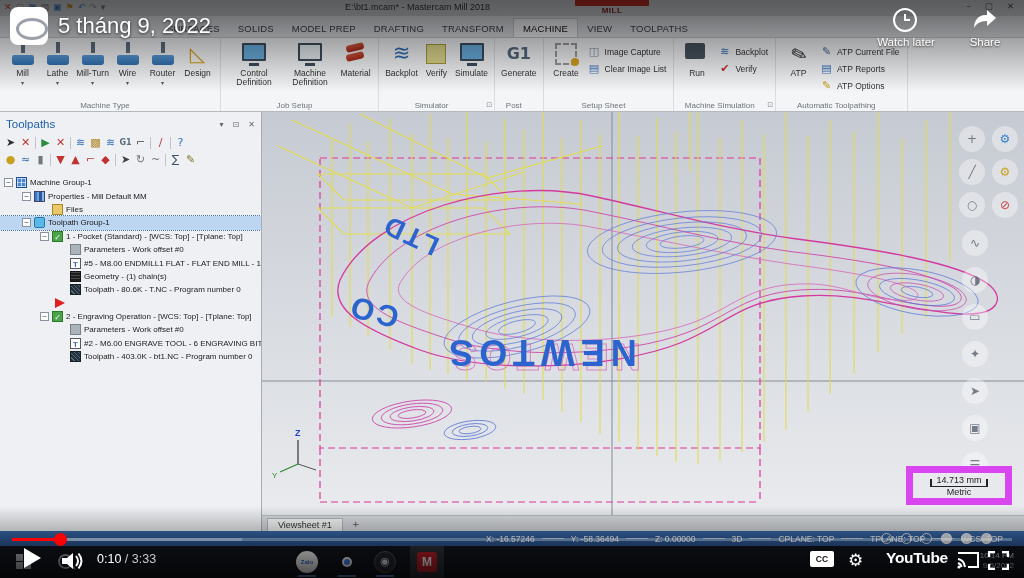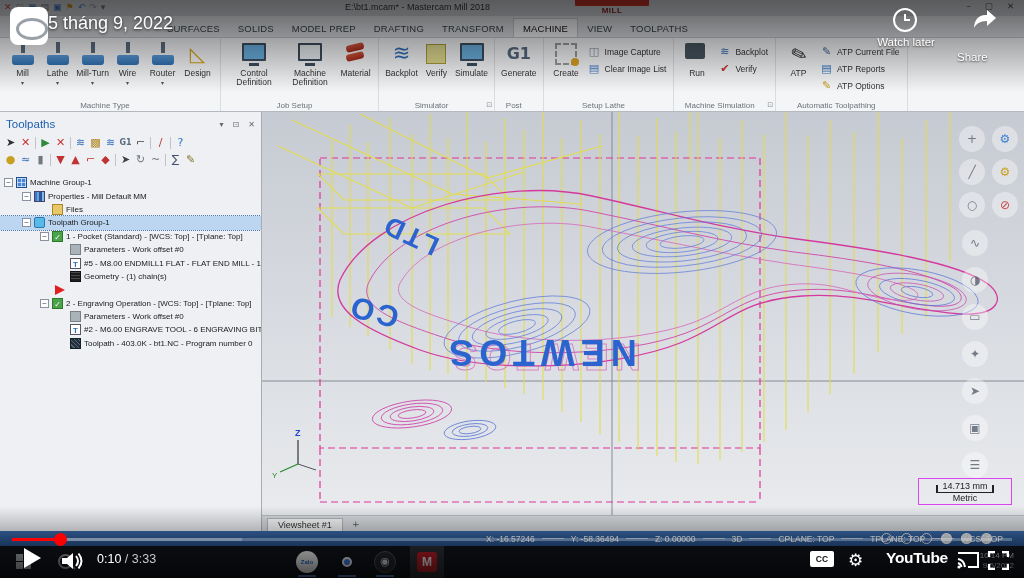--- a/index.html
+++ b/index.html
@@ -101,21 +101,21 @@
   .t-params{background:#aab2ba;border:1px solid #788088;}
   .t-tooln{background:#fff;border:1px solid #556;color:#2d6cb5;font-weight:bold;}
   .t-geom{background:repeating-linear-gradient(0deg,#1d1d1d 0 2px,#4a4a4a 2px 3px);border:1px solid #111;}
   .t-nc{background:repeating-linear-gradient(45deg,#23303d 0 2px,#5a6a7a 2px 3px);border:1px solid #122;}
   .t-marker{width:0;height:0;border-left:10px solid #e02020;border-top:5px solid transparent;
             border-bottom:5px solid transparent;margin-left:3px;}
 
   
   .viewport{position:absolute;left:262px;top:112px;width:762px;height:403px;overflow:hidden;}
   .scalebox{position:absolute;right:12px;bottom:10px;width:88px;text-align:center;font-size:9px;color:#222;
-            border:1px solid #d946ef;background:rgba(232,234,238,.55);padding:2px 2px 1px;}
+            border:7px solid #d946ef;background:rgba(232,234,238,.55);padding:2px 2px 1px;}
   .scale-line{display:inline-block;border-bottom:1.5px solid #222;padding:0 6px 1px;position:relative;}
   .scale-line::before,.scale-line::after{content:"";position:absolute;bottom:-1px;width:1.5px;height:8px;background:#222;}
   .scale-line::before{left:0;} .scale-line::after{right:0;}
   .vbtn{position:absolute;width:26px;height:26px;border-radius:50%;background:rgba(255,255,255,.38);
         color:rgba(75,85,100,.75);font-size:12px;line-height:26px;text-align:center;font-family:"DejaVu Sans",sans-serif;}
 
   .viewsheet{position:absolute;left:262px;top:515px;width:762px;height:16px;background:#d7dade;
              border-top:1px solid #b8bdc3;display:flex;align-items:flex-end;box-sizing:border-box;}
   .vs-tab{background:#f6f7f8;border:1px solid #b0b5bb;border-bottom:none;font-size:9px;
           padding:1px 10px;margin-left:5px;color:#333;white-space:nowrap;}
@@ -156,31 +156,31 @@
          color:#fff;font-weight:bold;font-size:12px;text-align:center;line-height:20px;}
   .tb-clock{position:absolute;right:10px;top:551px;text-align:right;font-size:8px;color:#cfd3d8;line-height:1.3;z-index:1;}
 
   
   .yt-topgrad{position:absolute;left:0;top:0;width:100%;height:92px;z-index:5;
               background:linear-gradient(rgba(0,0,0,.58),rgba(0,0,0,0));pointer-events:none;}
   .yt-botgrad{position:absolute;left:0;bottom:0;width:100%;height:72px;z-index:5;
               background:linear-gradient(rgba(0,0,0,0),rgba(0,0,0,.72));pointer-events:none;}
   .yt-avatar{position:absolute;left:10px;top:7px;width:38px;height:38px;background:#fff;border-radius:8px;z-index:6;}
   .yt-avatar::after{content:"";position:absolute;left:6px;top:11px;width:26px;height:16px;border:3px solid #9aa0a8;border-radius:50%;}
-  .yt-title{position:absolute;left:48px;top:13px;font-size:18px;color:#fff;z-index:6;
+  .yt-title{position:absolute;left:58px;top:13px;font-size:22px;color:#fff;z-index:6;
             text-shadow:0 1px 3px rgba(0,0,0,.7);}
   .yt-wl-icon{position:absolute;left:893px;top:8px;width:24px;height:24px;border-radius:50%;
               border:2px solid #fff;box-sizing:border-box;z-index:6;}
   .yt-wl-icon::before{content:"";position:absolute;left:9px;top:4px;width:2px;height:7px;background:#fff;}
   .yt-wl-icon::after{content:"";position:absolute;left:9px;top:9px;width:6px;height:2px;background:#fff;}
   .yt-wl-label{position:absolute;left:868px;top:36px;width:76px;text-align:center;font-size:11.5px;color:#fff;z-index:6;
                text-shadow:0 1px 2px rgba(0,0,0,.7);}
   .yt-share-icon{position:absolute;left:972px;top:8px;width:26px;height:22px;z-index:6;}
-  .yt-share-label{position:absolute;left:957px;top:36px;width:56px;font-size:11.5px;color:#fff;z-index:6;
-               text-shadow:0 1px 2px rgba(0,0,0,.7);margin-top:15px;}
+  .yt-share-label{position:absolute;left:957px;top:36px;width:56px;text-align:center;font-size:11.5px;color:#fff;z-index:6;
+               text-shadow:0 1px 2px rgba(0,0,0,.7);}
   .yt-more{position:absolute;left:12px;top:490px;padding:7px 12px;background:rgba(38,38,38,.92);
            border-radius:3px;color:#eee;font-size:11px;font-weight:bold;letter-spacing:.4px;z-index:6;}
   .yt-progress{position:absolute;left:12px;right:12px;bottom:37px;height:3.5px;background:rgba(255,255,255,.25);z-index:6;}
   .yt-buffer{position:absolute;left:0;top:0;height:100%;width:230px;background:rgba(255,255,255,.22);}
   .yt-played{position:absolute;left:0;top:0;height:100%;background:#f00;}
   .yt-dot{position:absolute;top:-4.5px;width:13px;height:13px;border-radius:50%;background:#f00;}
   .yt-play{position:absolute;left:24px;bottom:10px;width:0;height:0;border-left:17px solid #fff;
            border-top:10px solid transparent;border-bottom:10px solid transparent;z-index:6;}
   .yt-vol{position:absolute;left:60px;bottom:7px;z-index:6;}
   .yt-time{position:absolute;left:97px;bottom:12px;font-size:12.5px;color:#fff;z-index:6;white-space:nowrap;}
@@ -326,21 +326,21 @@
               <div class="rsmall">
                 <span class="ric-sm i-capture">◫</span>
                 <span class="rs-label">Image Capture</span>
               </div>
               <div class="rsmall">
                 <span class="ric-sm i-clearlist">▤</span>
                 <span class="rs-label">Clear Image List</span>
               </div>
             </div>
           </div>
-          <div class="rname">Setup Lathe</div>
+          <div class="rname">Setup Sheet</div>
         </div>
         <div class="rgroup">
           <div class="rrow">
             <div class="rlarge">
               <span class="ric glyph i-run">▶</span>
               <span class="rlabel">Run</span>
             </div>
             <div class="rcol">
               <div class="rsmall">
                 <span class="ric-sm i-bp-sm">≋</span>
@@ -456,20 +456,25 @@
           </div>
           <div class="trow" style="padding-left: 58px;">
             <span class="exp-sp"></span>
             <span class="t-ic t-tooln">T</span>
             <span class="tlabel">#5 - M8.00 ENDMILL1 FLAT - FLAT END MILL - 16</span>
           </div>
           <div class="trow" style="padding-left: 58px;">
             <span class="exp-sp"></span>
             <span class="t-ic t-geom"></span>
             <span class="tlabel">Geometry - (1) chain(s)</span>
+          </div>
+          <div class="trow" style="padding-left: 58px;">
+            <span class="exp-sp"></span>
+            <span class="t-ic t-nc"></span>
+            <span class="tlabel">Toolpath - 80.6K - T.NC - Program number 0</span>
           </div>
           <div class="trow" style="padding-left: 40px;">
             <span class="exp-sp"></span>
             <span class="t-marker"></span>
           </div>
           <div class="trow" style="padding-left: 40px;">
             <span class="exp">−</span>
             <span class="t-ic t-op">✓</span>
             <span class="tlabel">2 - Engraving Operation - [WCS: Top] - [Tplane: Top]</span>
           </div>

